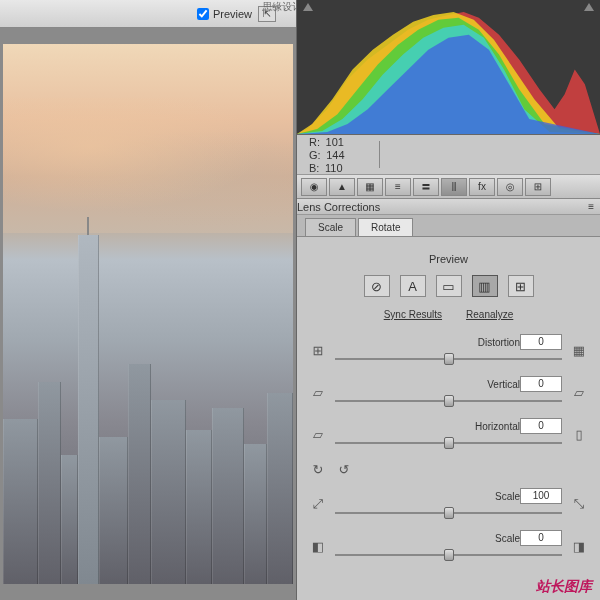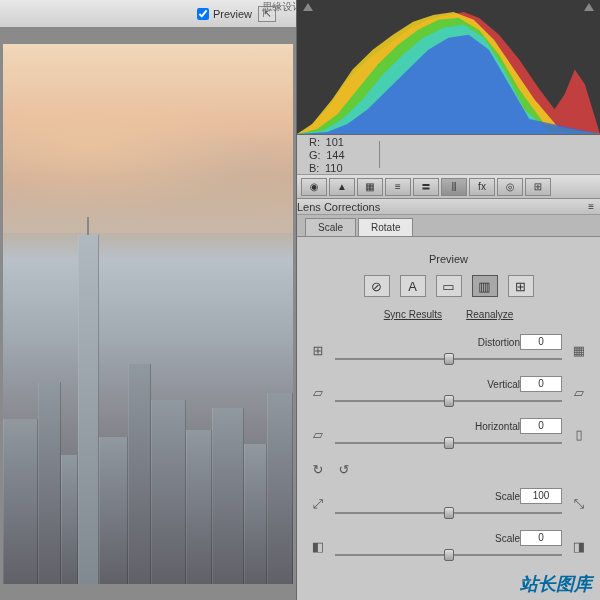--- a/index.html
+++ b/index.html
@@ -46,21 +46,21 @@
 .slider-icon{width:18px;height:18px;display:flex;align-items:center;justify-content:center;font-size:13px;color:#555}
 .slider-main{flex:1;display:flex;flex-direction:column;gap:2px}
 .slider-top{display:flex;justify-content:flex-end;align-items:center}
 .slider-label{font-size:10px}
 .slider-val{width:42px;height:16px;border:1px solid #888;background:#fff;text-align:center;font-size:10px;line-height:14px}
 .slider-track{height:14px;position:relative;display:flex;align-items:center}
 .track-line{height:2px;background:#888;width:100%;position:relative}
 .track-line::before{content:"";position:absolute;left:50%;top:-3px;width:1px;height:8px;background:#666}
 .thumb{position:absolute;width:10px;height:12px;background:linear-gradient(#e0e0e0,#a0a0a0);border:1px solid #666;border-radius:2px;top:1px;transform:translateX(-50%)}
 .watermark{position:absolute;top:0;right:160px;font-size:10px;color:#666}
-.bottom-wm{position:absolute;bottom:4px;right:8px;font-size:18px;color:#0369a1;font-weight:bold;font-style:italic}
+.bottom-wm{position:absolute;bottom:4px;right:8px;font-size:14px;color:#be185d;font-weight:bold;font-style:italic}
 </style>
 </head>
 <body>
 
 <div class="left-panel">
   <div class="top-bar">
     <label class="preview-check">
       <input type="checkbox" checked="" style="">
       <span>Preview</span>
     </label>

